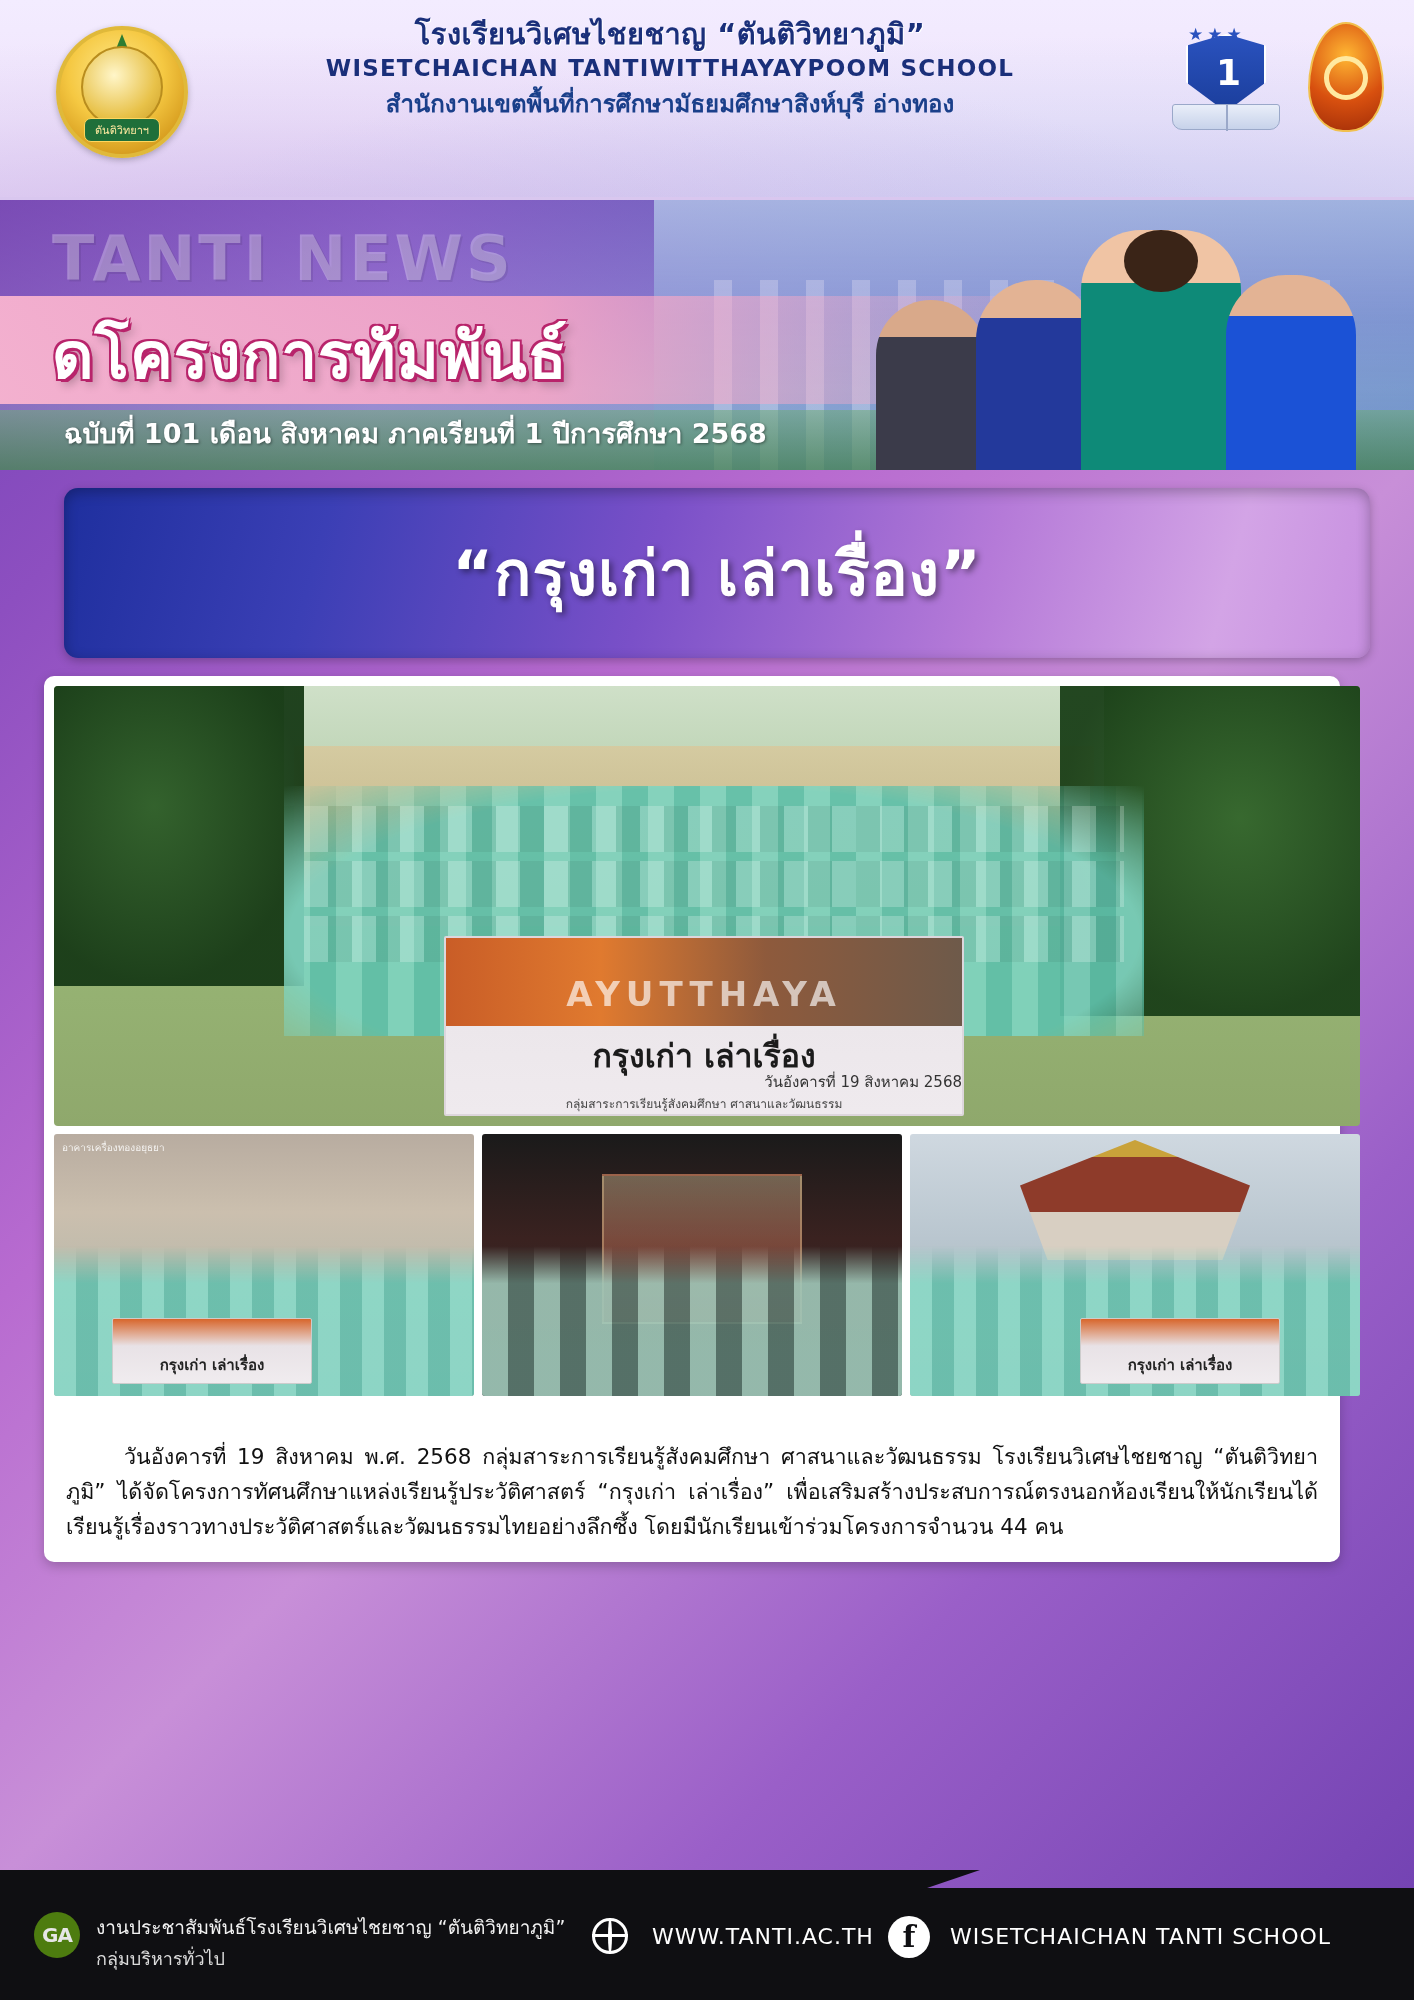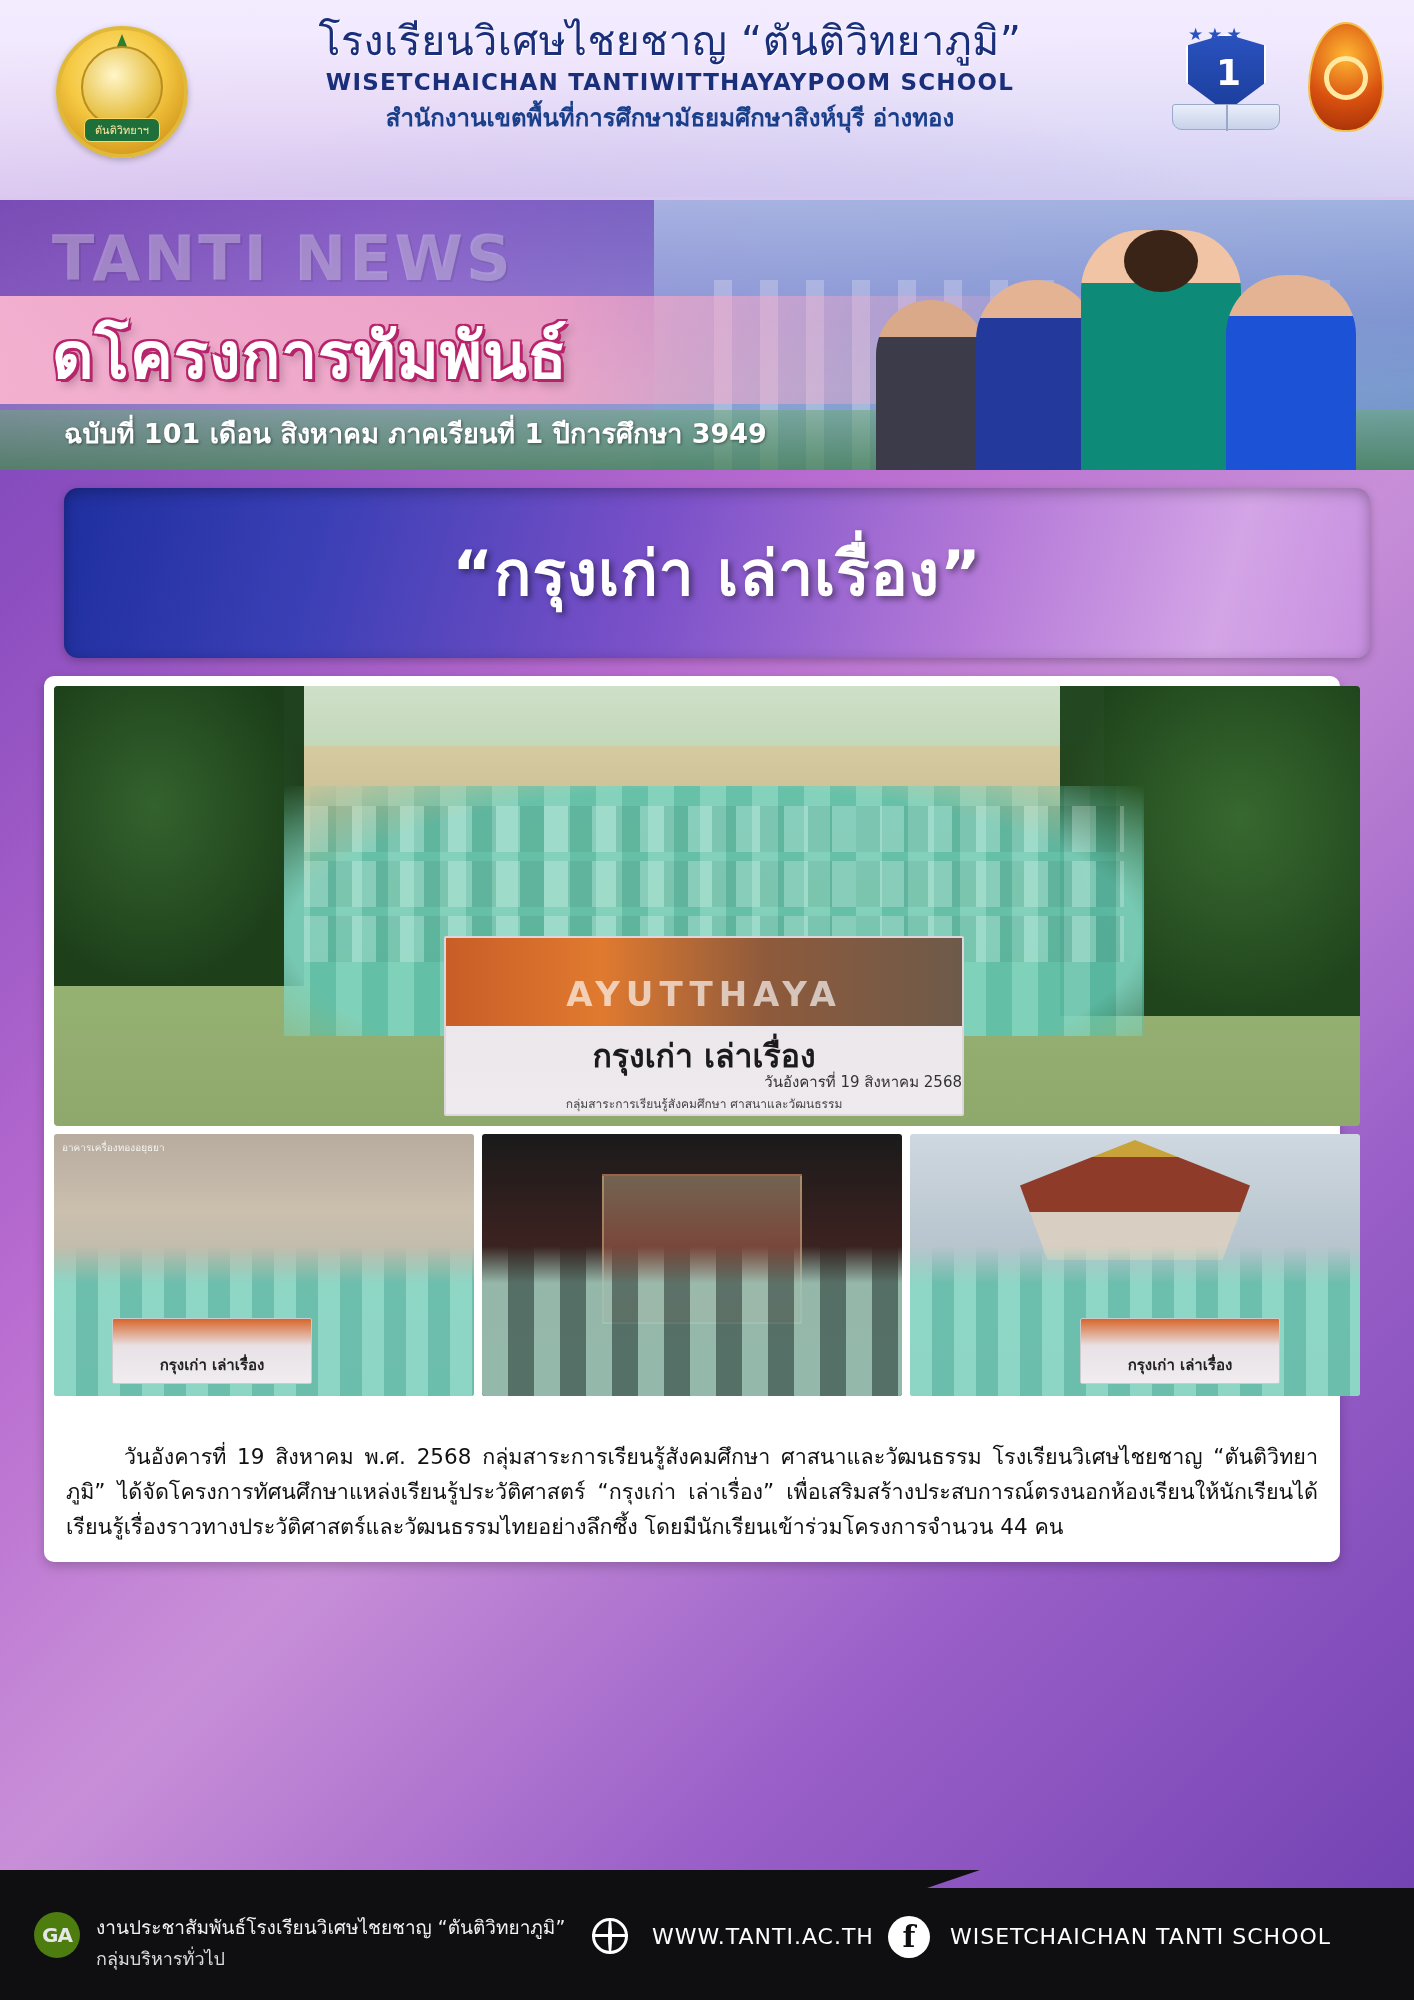--- a/index.html
+++ b/index.html
@@ -68,21 +68,21 @@
   .logo-motto {
     position: absolute; left: 50%; top: 30px; transform: translateX(-50%);
     font-size: 10px; color: #6b4a05; white-space: nowrap;
   }
 
   .header-titles {
     position: absolute; left: 210px; top: 18px; width: 920px;
     text-align: center;
   }
   .h-thai-main {
-    font-size: 41px; font-weight: normal; color: #1a2f7a;
+    font-size: 29px; font-weight: bold; color: #1a2f7a;
     letter-spacing: .5px; line-height: 1.15;
     text-shadow: 1px 1px 0 #ffffff;
   }
   .h-eng {
     font-size: 23px; font-weight: bold; color: #1a2f7a;
     letter-spacing: 1.2px; margin-top: 4px;
   }
   .h-thai-sub {
     font-size: 24px; font-weight: bold; color: #1a3f8a;
     margin-top: 3px;
@@ -388,21 +388,21 @@
       <div class="emblem-ring"></div>
     </div>
   </div>
 
   <div class="banner">
     <div class="banner-building"></div>
     <div class="banner-green"></div>
     <div class="tanti-news">TANTI NEWS</div>
     <div class="pink-band"></div>
     <div class="sara-title">ดโครงการทัมพันธ์</div>
-    <div class="issue-line">ฉบับที่ 101 เดือน สิงหาคม ภาคเรียนที่ 1 ปีการศึกษา 3949</div>
+    <div class="issue-line">ฉบับที่ 101 เดือน สิงหาคม ภาคเรียนที่ 1 ปีการศึกษา 2568</div>
 
     <div class="people">
       <div class="person p1"></div>
       <div class="person p2"></div>
       <div class="person p3"></div>
       <div class="hair h3"></div>
       <div class="person p4"></div>
     </div>
   </div>
 

